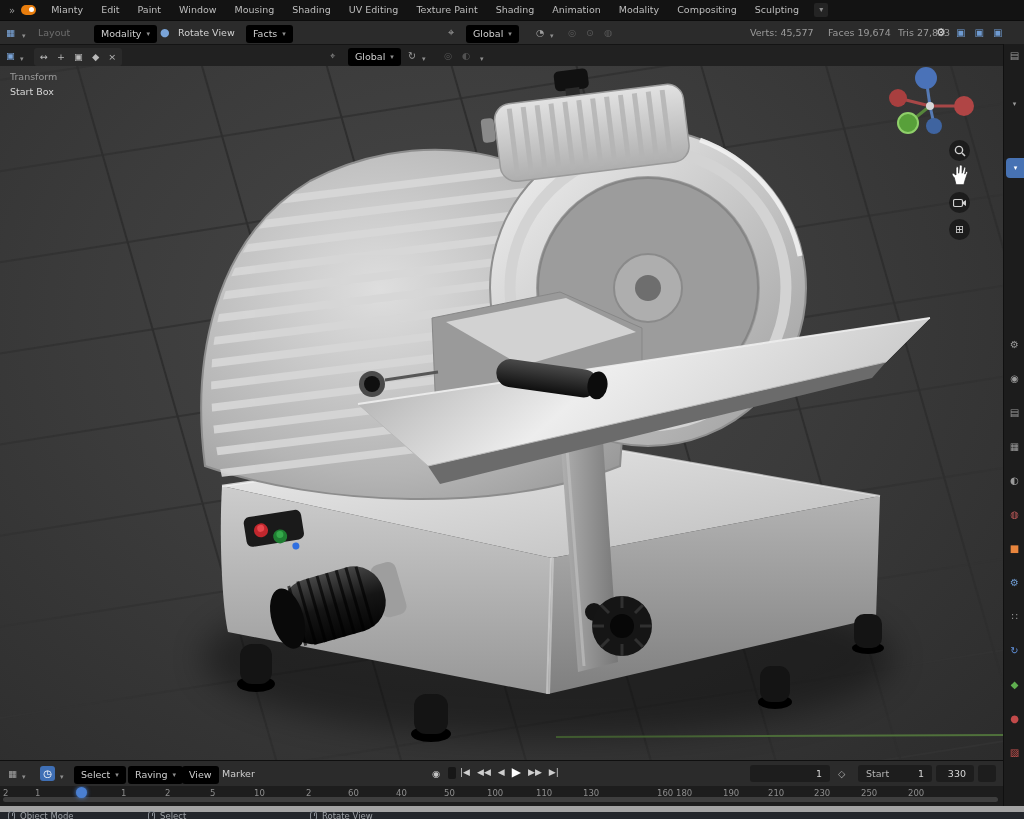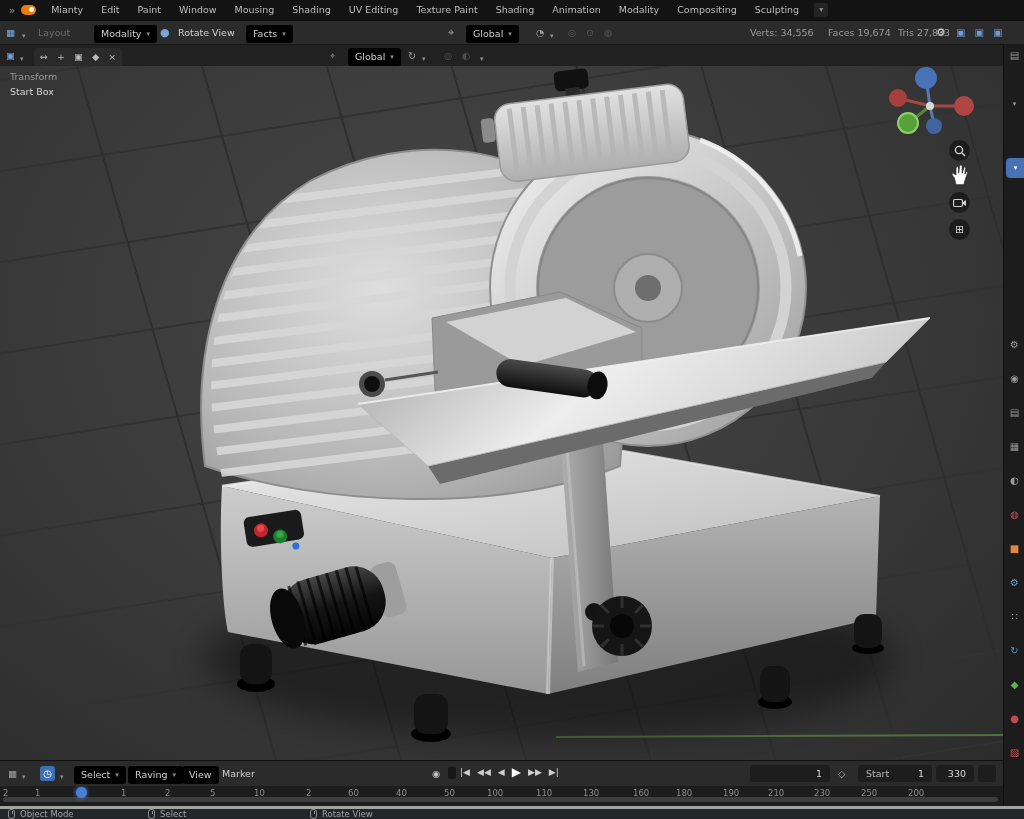--- a/index.html
+++ b/index.html
@@ -80,21 +80,21 @@
   .ruler { position:absolute; left:0; top:786px; width:1003px; height:20px;
     background:#1d1d1d; z-index:25; }
   .tick { position:absolute; top:2px; color:#8d8d8d; font-size:8.5px; }
   .ruler-band { position:absolute; left:3px; top:11px; width:995px; height:5px;
     background:#3e3e3e; border-radius:2.5px; }
   .playhead { position:absolute; left:76px; top:1px; width:11px; height:11px; border-radius:50%;
     background:#4a7fd1; box-shadow:0 0 4px #4a7fd1; }
 
   
   .statusbar { position:absolute; left:0; top:806px; width:1024px; height:13px;
-    background:#22252a; border-top:3px solid #a3a3a3; display:flex; align-items:center; z-index:26;
+    background:#22252a; border-top:6px solid #a3a3a3; display:flex; align-items:center; z-index:26;
     color:#9fa3a8; font-size:8.5px; }
   .sb-group { display:flex; align-items:center; gap:5px; position:absolute; }
   .mouse { width:7px; height:10px; border:1px solid #8a8f96; border-radius:3px; position:relative; }
   .mouse:after { content:""; position:absolute; left:2.5px; top:1px; width:1px; height:3px; background:#8a8f96; }
 </style>
 </head>
 <body>
 
 <div class="topbar">
   <span class="collapse">»</span>
@@ -132,21 +132,21 @@
   <span class="h-item icon-grey" style="left:448px;font-size:11px">⌖</span>
   <span class="h-item dd" style="left:466px">
     <span>Global</span>
     <span class="chev">▾</span>
   </span>
   <span class="h-item icon-grey" style="left:536px">◔</span>
   <span class="h-item chev" style="left:550px;top:7px">▾</span>
   <span class="h-item icon-grey faint" style="left:568px">◎</span>
   <span class="h-item icon-grey faint" style="left:586px">⊙</span>
   <span class="h-item icon-grey faint" style="left:604px">◍</span>
-  <span class="h-item stats" style="left:750px">Verts: 34,556</span>
+  <span class="h-item stats" style="left:750px">Verts: 45,577</span>
   <span class="h-item stats" style="left:828px">Faces 19,674</span>
   <span class="h-item stats" style="left:898px">Tris 27,833</span>
   <span class="h-item icon-grey" style="left:936px;font-size:11px;color:#d8d8d8">⚙</span>
   <span class="h-item sceneicons" style="left:950px">
     <span>▣</span>
     <span>▣</span>
     <span>▣</span>
   </span>
 </div>
 
@@ -503,21 +503,21 @@
   <span class="tick" style="left:165px">2</span>
   <span class="tick" style="left:210px">5</span>
   <span class="tick" style="left:254px">10</span>
   <span class="tick" style="left:306px">2</span>
   <span class="tick" style="left:348px">60</span>
   <span class="tick" style="left:396px">40</span>
   <span class="tick" style="left:444px">50</span>
   <span class="tick" style="left:487px">100</span>
   <span class="tick" style="left:536px">110</span>
   <span class="tick" style="left:583px">130</span>
-  <span class="tick" style="left:633px">160</span>
+  <span class="tick" style="left:657px">160</span>
   <span class="tick" style="left:676px">180</span>
   <span class="tick" style="left:723px">190</span>
   <span class="tick" style="left:768px">210</span>
   <span class="tick" style="left:814px">230</span>
   <span class="tick" style="left:861px">250</span>
   <span class="tick" style="left:908px">200</span>
   <span class="tick" style="left:1004px">150</span>
   <div class="ruler-band"></div>
   <div class="playhead"></div>
 </div>

